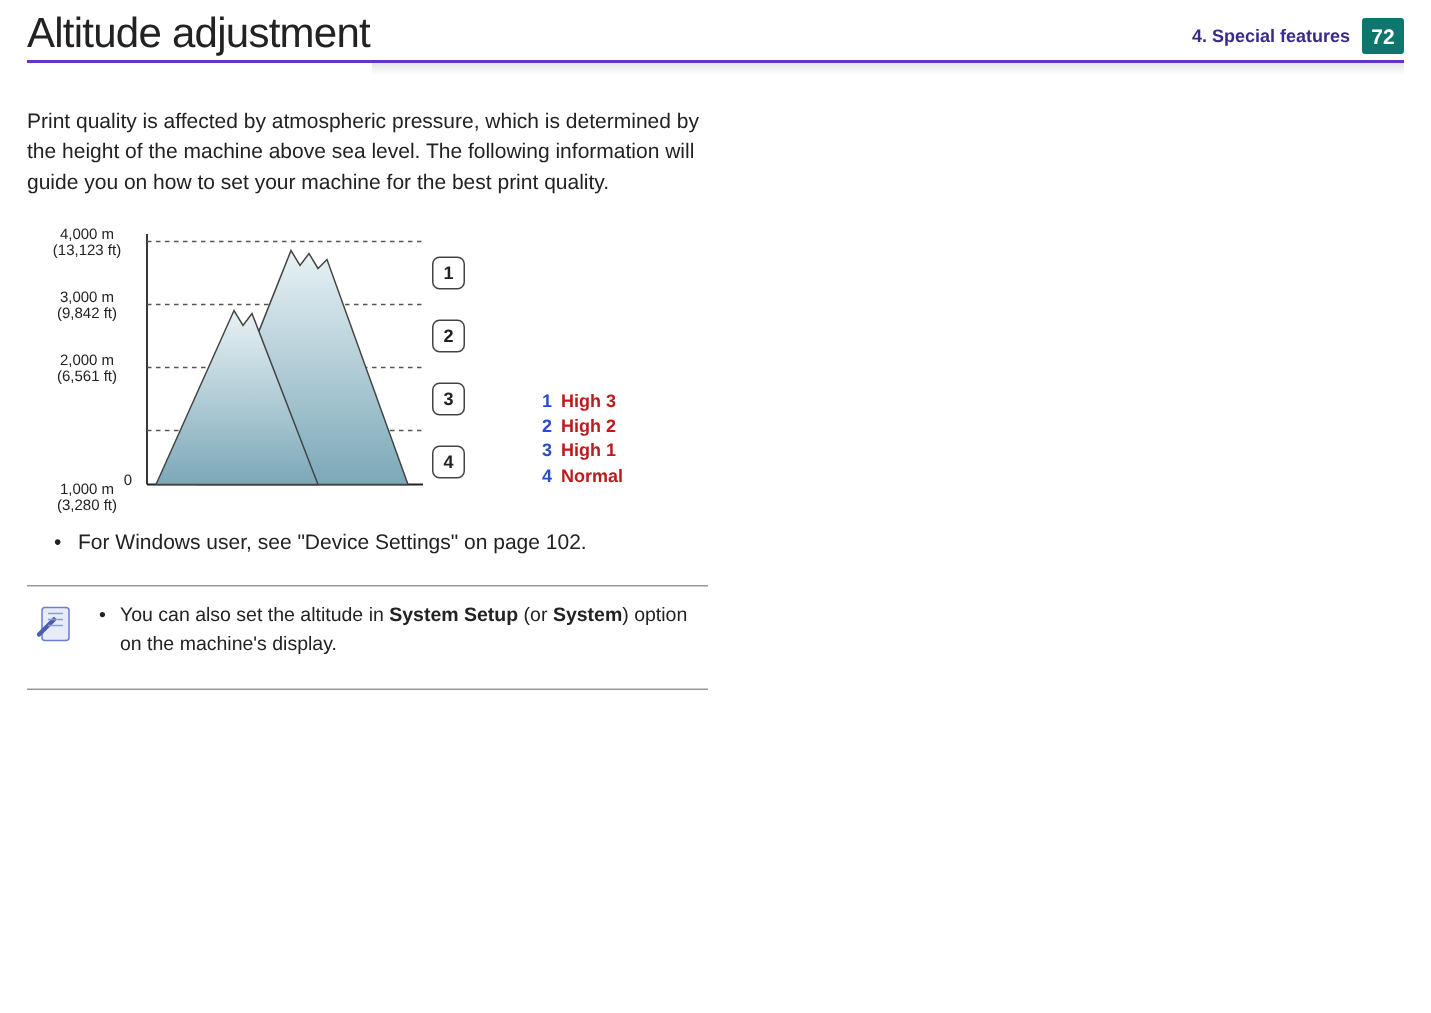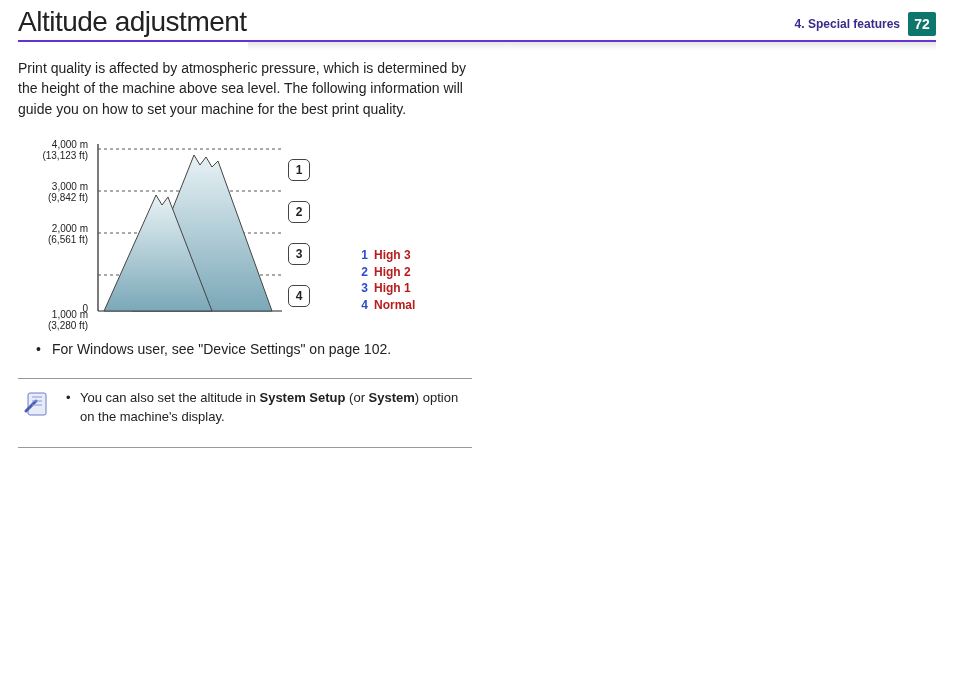--- a/index.html
+++ b/index.html
@@ -51,39 +51,39 @@
 }
 .rule-shadow {
   position: absolute;
   top: 42px;
   left: 230px;
   right: 0;
   height: 8px;
   background: linear-gradient(to bottom, rgba(0,0,0,0.1), transparent);
 }
 .content {
-  padding: 16px 18px 0 18px;
+  padding: 28px 18px 0 18px;
   width: 490px;
 }
 .para {
   font-size: 14px;
   line-height: 1.45;
   margin-bottom: 18px;
   color: #222;
 }
 .diagram-wrap {
   position: relative;
   width: 420px;
   height: 190px;
   margin: 0 0 12px 10px;
 }
 .alt-label {
   position: absolute;
   font-size: 10px;
-  text-align: right;
+  text-align: center;
   width: 60px;
   line-height: 1.1;
 }
 .alt-label .m { display:block; }
 .alt-label .ft { display:block; }
 .alt-0 { position:absolute; font-size:10px; text-align:right; width:60px; }
 .mountain-svg {
   position: absolute;
   left: 66px;
   top: 4px;

